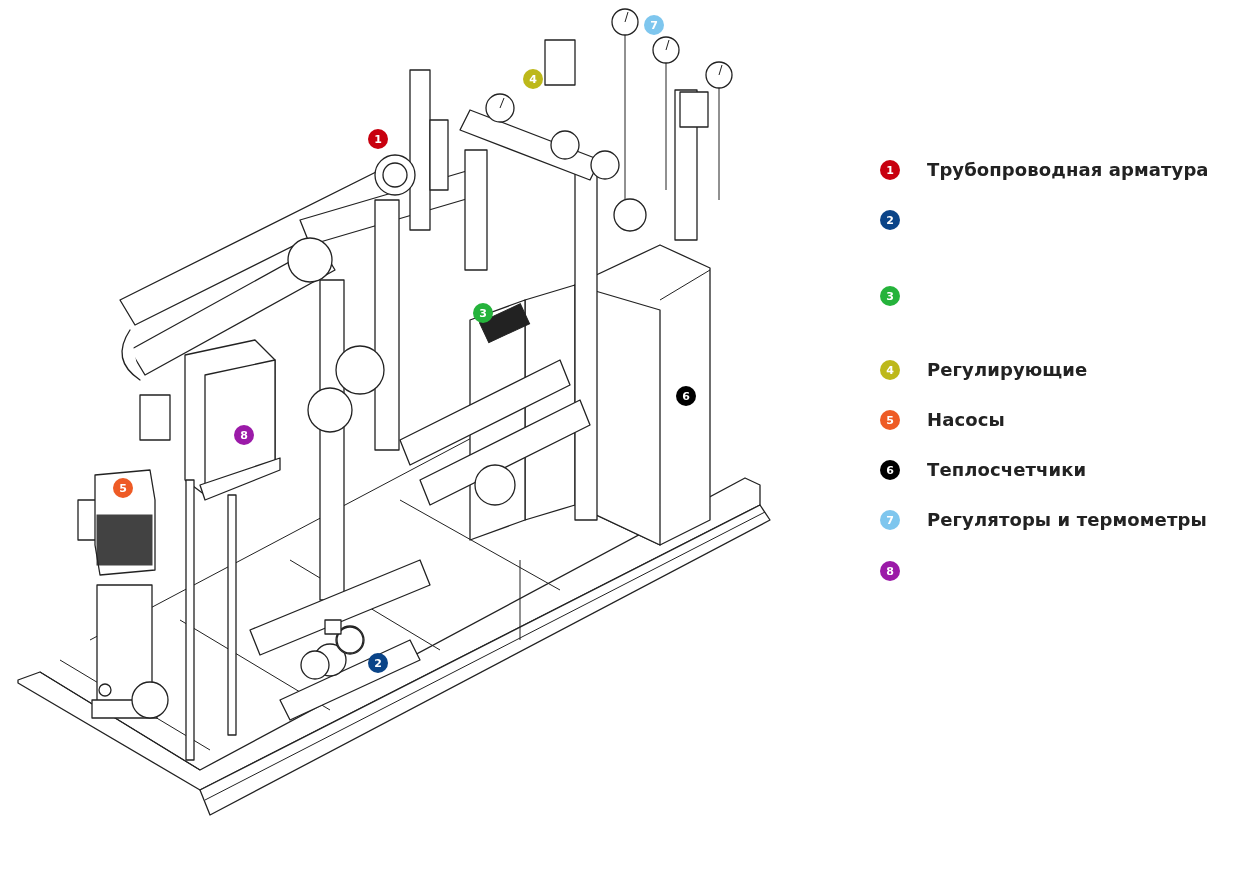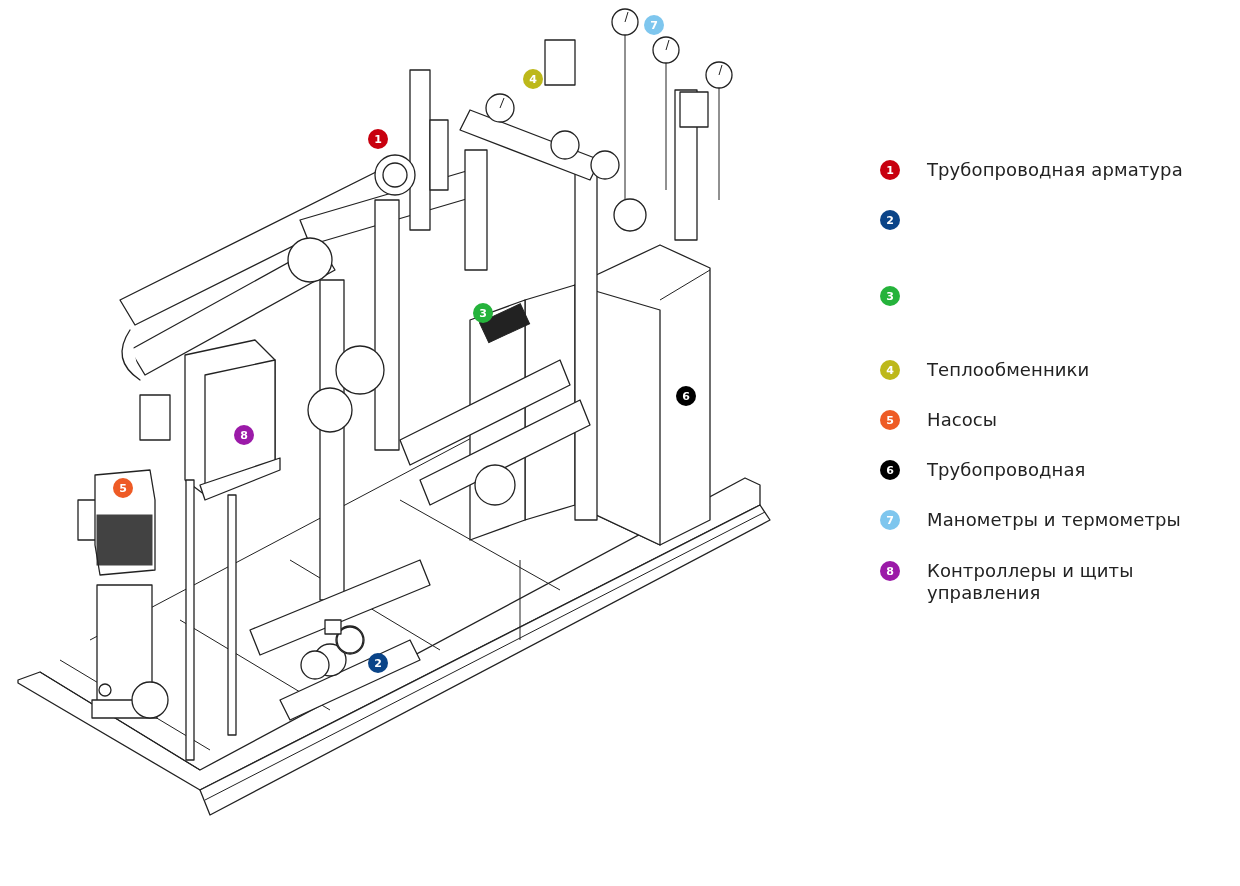--- a/index.html
+++ b/index.html
@@ -12,21 +12,21 @@
   .ln-dark { fill: #222; stroke: #222; stroke-width: 1; }
   .marker-circle { stroke: none; }
   .marker-text { fill: #fff; font-size: 11px; font-weight: bold; text-anchor: middle; dominant-baseline: central;
                  font-family: "DejaVu Sans", sans-serif; }
 
   #legend { position: absolute; left: 880px; top: 0; width: 360px; height: 886px; }
   .legend-item { position: absolute; left: 0; display: flex; align-items: flex-start; }
   .legend-badge { width: 20px; height: 20px; border-radius: 50%; color: #fff; font-size: 11px; font-weight: bold;
                   display: flex; align-items: center; justify-content: center; margin-top: 1px; flex: 0 0 20px; }
   .legend-label { margin-left: 27px; font-size: 18px; line-height: 22px; color: #222; white-space: pre-line;
-                  font-family: "DejaVu Sans", sans-serif; font-weight: 400; letter-spacing: 0.1px; }
+                  font-family: "DejaVu Sans", sans-serif; font-weight: 700; letter-spacing: 0.1px; }
 </style>
 </head>
 <body>
 
 <div id="diagram">
 <svg viewBox="0 0 860 886" xmlns="http://www.w3.org/2000/svg">
 
   <g>
     <polygon class="ln" points="18,683 200,790 760,505 760,485 745,478 200,770 40,672 18,680"></polygon>
     <polygon class="ln" points="200,790 210,815 770,520 760,505"></polygon>
@@ -167,32 +167,30 @@
       <div class="legend-label">Трубопроводная арматура</div>
     </div>
     <div class="legend-item" style="top: 209px;">
       <div class="legend-badge" style="background: rgb(10, 68, 136);">2</div>
     </div>
     <div class="legend-item" style="top: 285px;">
       <div class="legend-badge" style="background: rgb(37, 179, 59);">3</div>
     </div>
     <div class="legend-item" style="top: 359px;">
       <div class="legend-badge" style="background: rgb(189, 184, 26);">4</div>
-      <div class="legend-label">Теплообменники</div>
+      <div class="legend-label">Регулирующие</div>
     </div>
     <div class="legend-item" style="top: 409px;">
       <div class="legend-badge" style="background: rgb(238, 91, 37);">5</div>
       <div class="legend-label">Насосы</div>
     </div>
     <div class="legend-item" style="top: 459px;">
       <div class="legend-badge" style="background: rgb(0, 0, 0);">6</div>
-      <div class="legend-label">Трубопроводная</div>
+      <div class="legend-label">Теплосчетчики</div>
     </div>
     <div class="legend-item" style="top: 509px;">
       <div class="legend-badge" style="background: rgb(126, 198, 238);">7</div>
-      <div class="legend-label">Манометры и термометры</div>
+      <div class="legend-label">Регуляторы и термометры</div>
     </div>
     <div class="legend-item" style="top: 560px;">
       <div class="legend-badge" style="background: rgb(155, 26, 168);">8</div>
-      <div class="legend-label">Контроллеры и щиты
-управления</div>
     </div>
   </div>
 
 </body></html>

